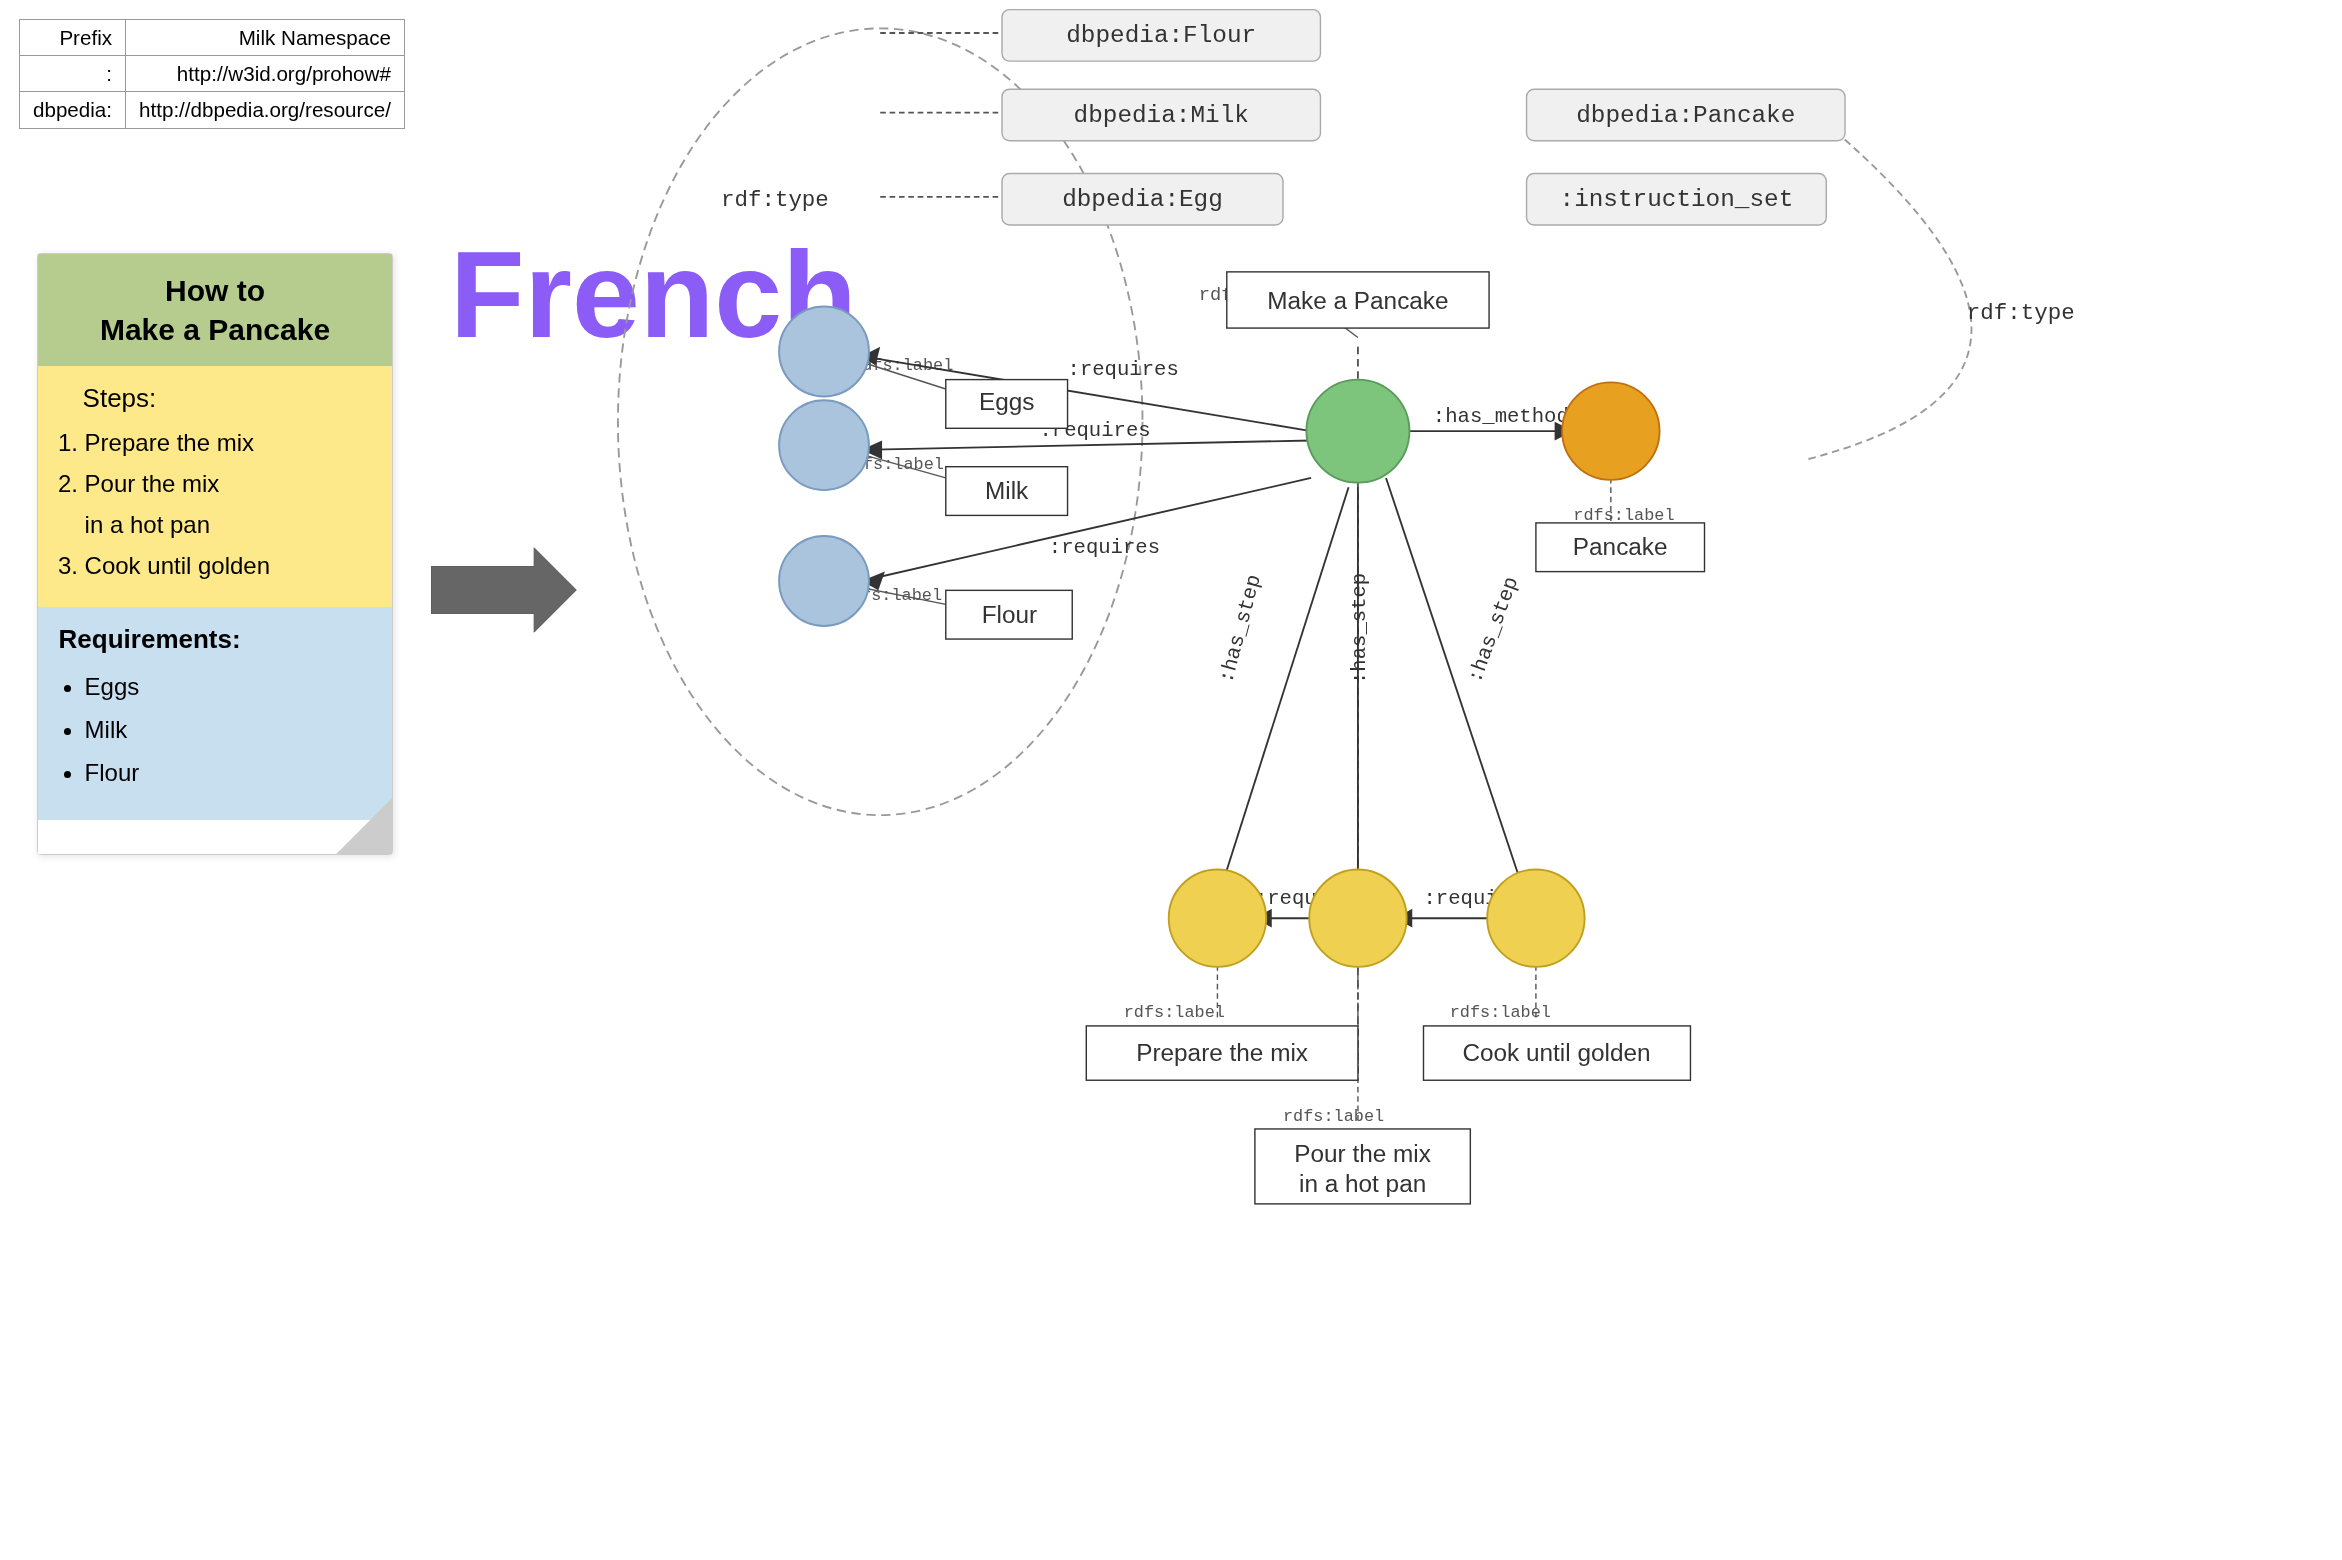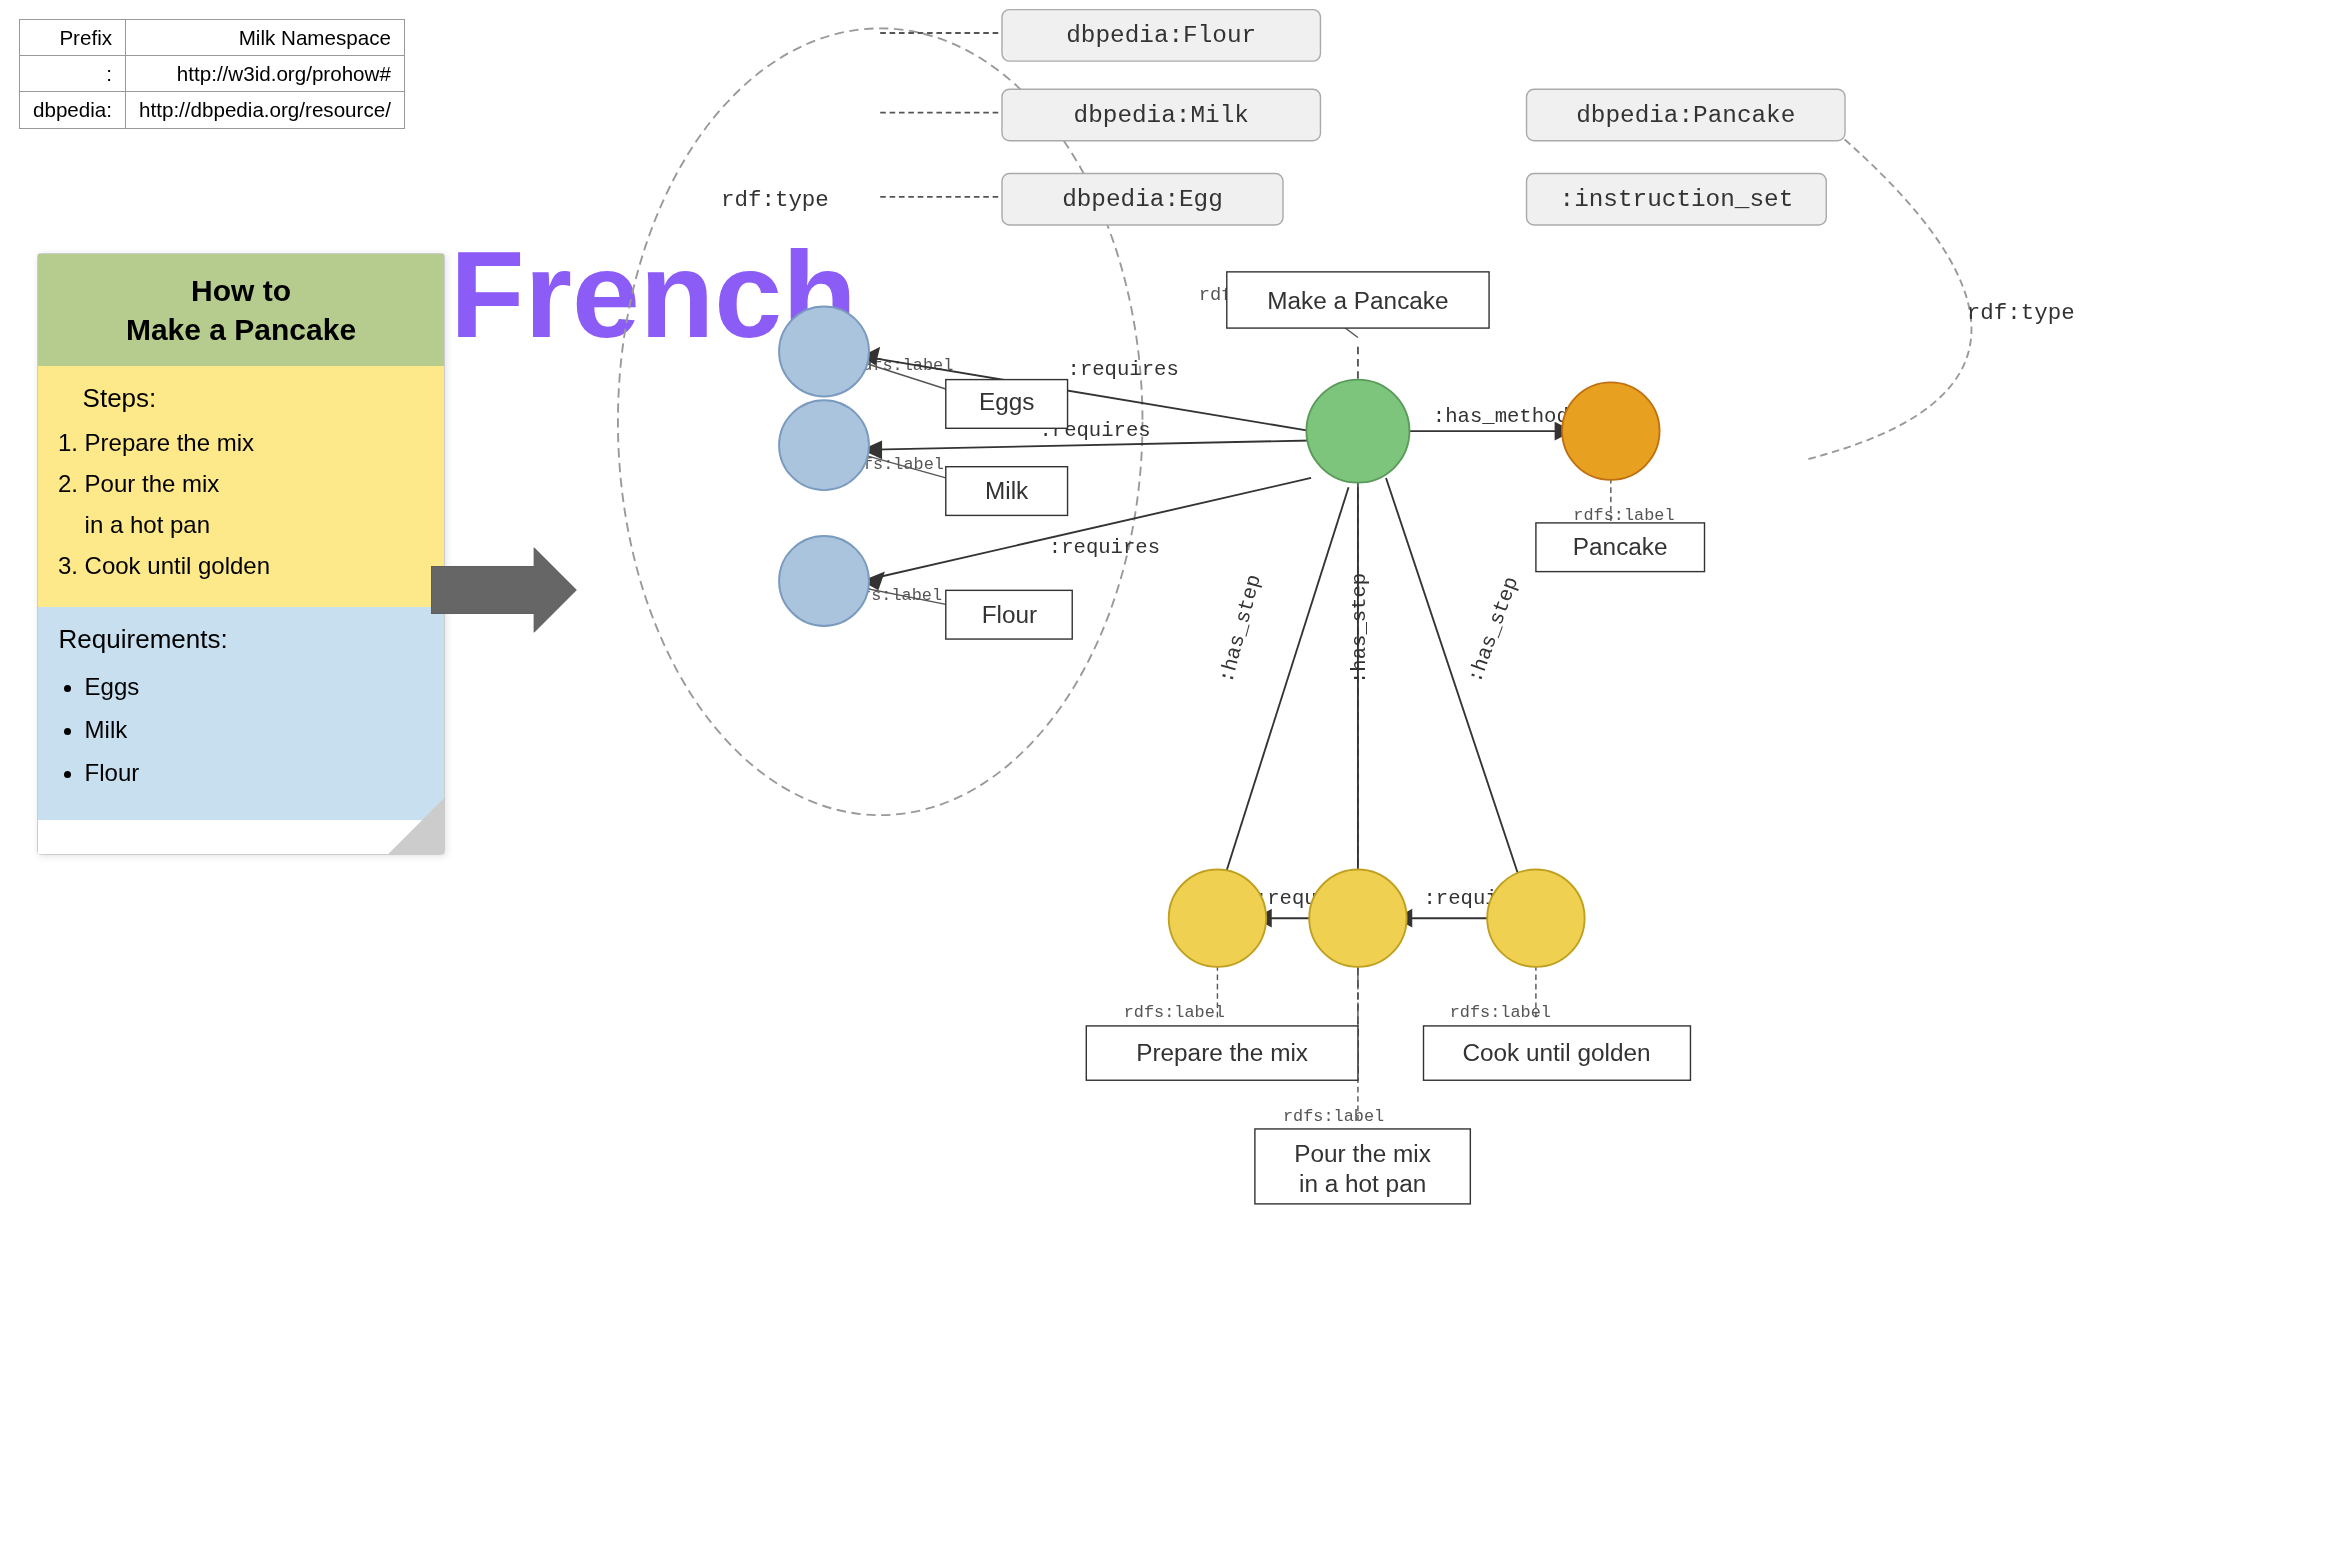--- a/index.html
+++ b/index.html
@@ -27,21 +27,21 @@
     }
     .ns-table th {
       font-weight: normal;
     }
 
     
     .recipe-card {
       position: absolute;
       top: 253px;
       left: 37px;
-      width: 408px;
+      width: 356px;
       background: #fff;
       border: 0.9px solid #ccc;
       border-radius: 3.7px;
       padding: 0;
       box-shadow: 1.9px 1.9px 7.5px rgba(0,0,0,0.1);
     }
     .recipe-card-title {
       background: #b5cc8e;
       text-align: center;
       font-size: 30px;
@@ -64,20 +64,21 @@
       line-height: 1.7;
     }
     .recipe-reqs {
       background: #c8dff0;
       padding: 17px 20.6px 26px 20.6px;
       font-size: 24px;
     }
     .recipe-reqs .section-label {
       font-size: 26px;
       margin-bottom: 9.4px;
+      font-weight: bold;
     }
     .recipe-reqs ul {
       list-style: disc;
       margin-left: 26px;
       line-height: 1.8;
     }
     .recipe-card-fold {
       height: 34px;
       background: #fff;
       position: relative;

